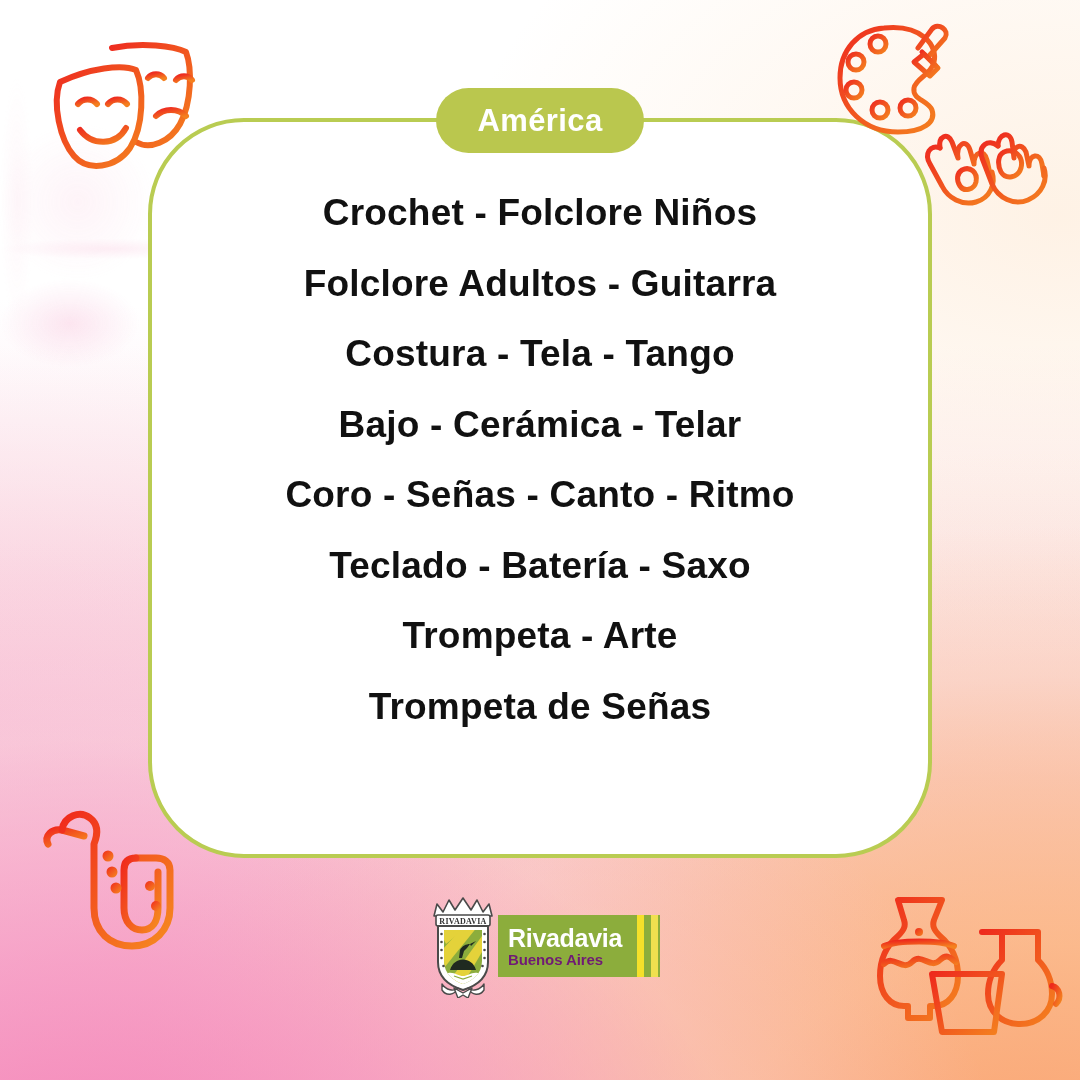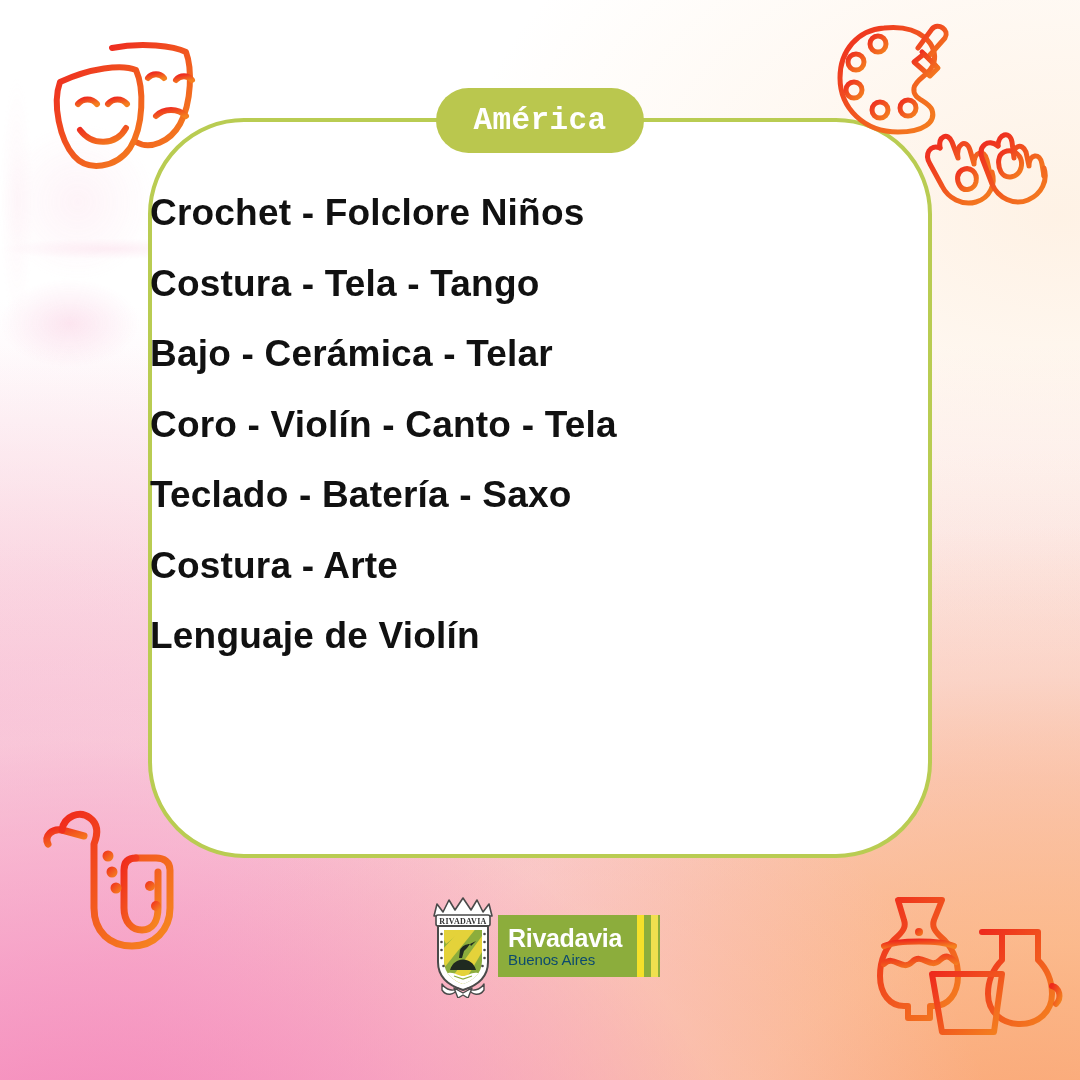--- a/index.html
+++ b/index.html
@@ -73,31 +73,31 @@
     display: flex;
     align-items: center;
     justify-content: center;
     z-index: 4;
   }
   .badge-text {
     color: #ffffff;
     font-size: 31px;
     font-weight: bold;
     letter-spacing: .4px;
-    font-family: Liberation Mono, monospace;
+    font-family: Liberation Sans, sans-serif;
   }
 
   
   .list {
     position: absolute;
     left: 150px;
     top: 178px;
     width: 780px;
     z-index: 3;
-    text-align: left;
+    text-align: center;
   }
   .line {
     color: #111111;
     font-weight: bold;
     font-size: 37px;
     line-height: 70.5px;
     letter-spacing: .2px;
     white-space: nowrap;
     font-family: "Liberation Sans", sans-serif;
   }
@@ -135,23 +135,23 @@
   }
   .logo-title {
     color: #ffffff;
     font-size: 25px;
     font-weight: bold;
     line-height: 26px;
     letter-spacing: -.3px;
     font-family: "Liberation Sans", sans-serif;
   }
   .logo-sub {
-    color: #0c4a6e;
+    color: #701a75;
     font-size: 15px;
-    font-weight: normal;
+    font-weight: bold;
     line-height: 17px;
     letter-spacing: -.1px;
     font-family: "Liberation Sans", sans-serif;
   }
   .logo-bar {
     position: absolute;
     top: 0;
     width: 7px;
     height: 62px;
     background: #f5e02a;
@@ -282,26 +282,27 @@
   </div>
 
   <div class="card"></div>
 
   <div class="badge">
     <span class="badge-text">América</span>
   </div>
 
   <div class="list">
     <div class="line">Crochet - Folclore Niños</div>
+    <div class="line">Folclore Adultos - Guitarra</div>
     <div class="line">Costura - Tela - Tango</div>
     <div class="line">Bajo - Cerámica - Telar</div>
-    <div class="line">Coro - Violín - Canto - Tela</div>
+    <div class="line">Coro - Señas - Canto - Ritmo</div>
     <div class="line">Teclado - Batería - Saxo</div>
-    <div class="line">Costura - Arte</div>
-    <div class="line">Lenguaje de Violín</div>
+    <div class="line">Trompeta - Arte</div>
+    <div class="line">Trompeta de Señas</div>
   </div>
 
   <div class="logo">
 
     <svg class="logo-shield" viewBox="0 0 78 104">
 
       <path d="M10 22 L13 10 L19 18 L25 6 L31 16 L39 4 L47 16 L53 6 L59 18 L65 10 L68 22 Z" fill="#ffffff" stroke="#4a4a4a" stroke-width="1.6" stroke-linejoin="round"></path>
 
       <rect x="12" y="21" width="54" height="11" rx="2" fill="#ffffff" stroke="#4a4a4a" stroke-width="1.6"></rect>
       <text x="39" y="29.5" text-anchor="middle" font-family="'Liberation Serif', serif" font-size="8" font-weight="bold" fill="#333333" letter-spacing="0.3">RIVADAVIA</text>

